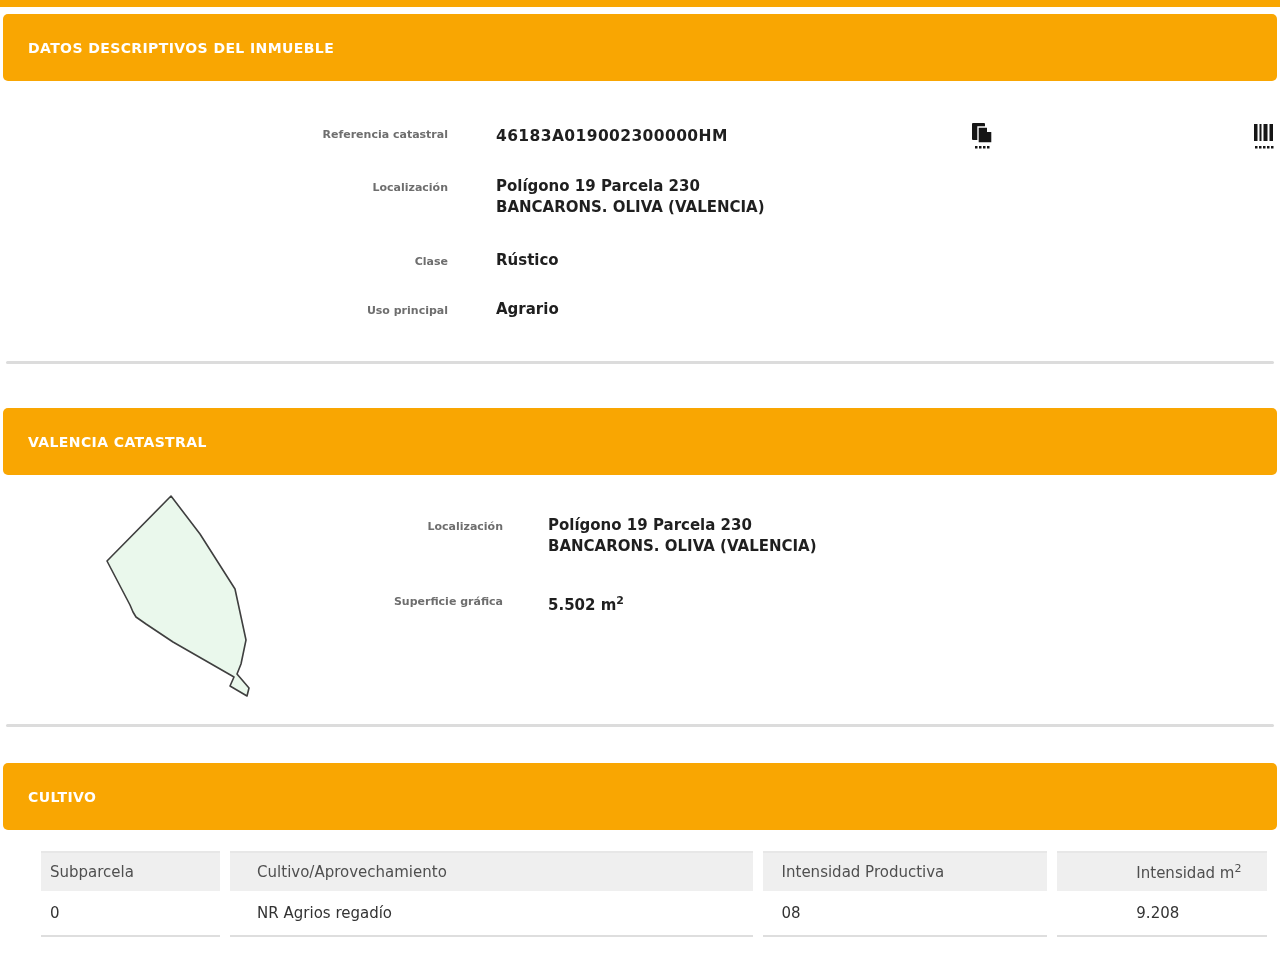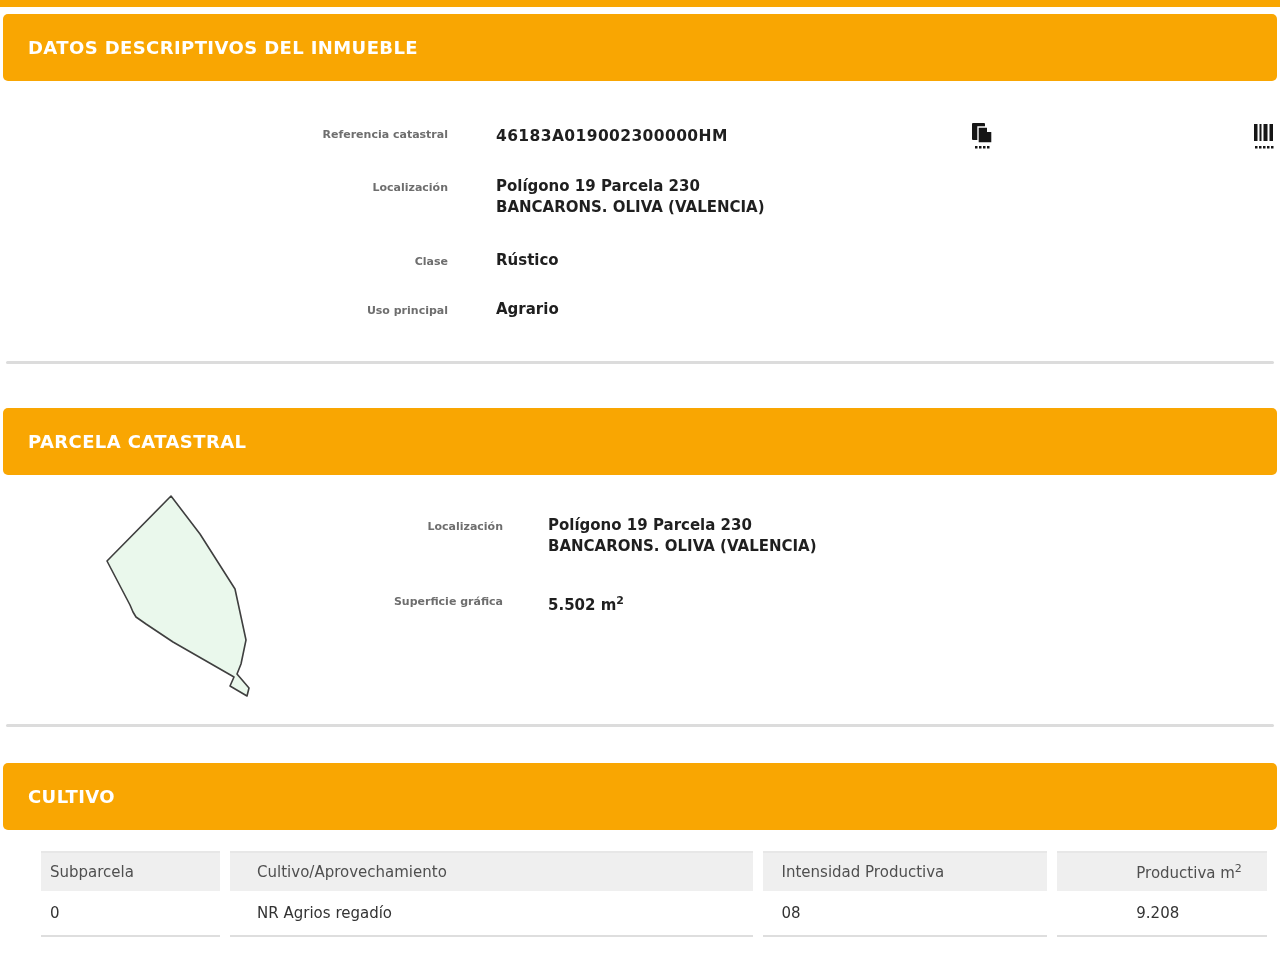--- a/index.html
+++ b/index.html
@@ -16,21 +16,21 @@
   *{box-sizing:border-box;margin:0;padding:0;}
   html,body{width:1280px;height:960px;overflow:hidden;background:#fff;
     font-family:"DejaVu Sans","Liberation Sans",sans-serif;color:var(--value);}
   .top-strip{height:7px;width:100%;background:var(--accent);}
   .section{margin:0 3px;}
   .section-header{
     margin-top:7px;height:67px;background:var(--accent);
     border-radius:5px;display:flex;align-items:center;padding-left:25px;
   }
   .section-header h2{
-    color:var(--header_text);font-size:18px;font-weight:bold;letter-spacing:.4px;
+    color:var(--header_text);font-size:14px;font-weight:bold;letter-spacing:.4px;
   }
   .fields{display:grid;grid-template-columns:445px 1fr;row-gap:0;padding-top:42px;}
   .fields.p2{grid-template-columns:500px 1fr;padding-top:40px;}
   .flabel{
     text-align:right;color:var(--label);font-size:11px;line-height:21px;
     padding-top:1px;white-space:nowrap;font-weight:bold;
   }
   .fvalue{
     padding-left:48px;font-size:15px;font-weight:bold;color:var(--value);
     line-height:21px;white-space:nowrap;
@@ -123,21 +123,21 @@
     <div class="rowgap-c"></div>
     <div class="flabel">Uso principal</div>
     <div class="fvalue">Agrario</div>
   </div>
   <div class="divider div1"></div>
 </div>
 
 <div class="section">
   <div class="gap-to-header"></div>
   <div class="section-header">
-    <h2>PARCELA CATASTRAL</h2>
+    <h2>VALENCIA CATASTRAL</h2>
   </div>
   <div class="parcela-content">
     <svg class="parcel-svg" width="160" height="215" viewBox="0 0 160 215" aria-hidden="true">
       <polygon points="73,7 102,45 137,100 148,151 143,175 139,185 151,199 149,207 132,197 136,188 75,153 48,135 38,128 35,123 32,116 9,72" fill="#EAF8EC" stroke="#3F3F3F" stroke-width="1.6" stroke-linejoin="round"></polygon>
     </svg>
     <div class="fields p2">
       <div class="flabel">Localización</div>
       <div class="fvalue">
         <div>Polígono 19 Parcela 230</div>
         <div>BANCARONS. OLIVA (VALENCIA)</div>
@@ -156,21 +156,21 @@
   <div class="gap-to-header-sm"></div>
   <div class="section-header">
     <h2>CULTIVO</h2>
   </div>
   <table class="cultivo-table">
     <thead>
       <tr>
         <th class="c1">Subparcela</th>
         <th class="c2">Cultivo/Aprovechamiento</th>
         <th class="c3">Intensidad Productiva</th>
-        <th class="c4"><span>Productiva m</span><sup>2</sup></th>
+        <th class="c4"><span>Intensidad m</span><sup>2</sup></th>
       </tr>
     </thead>
     <tbody>
       <tr>
         <td class="c1">0</td>
         <td class="c2">NR Agrios regadío</td>
         <td class="c3">08</td>
         <td class="c4">9.208</td>
       </tr>
     </tbody>

